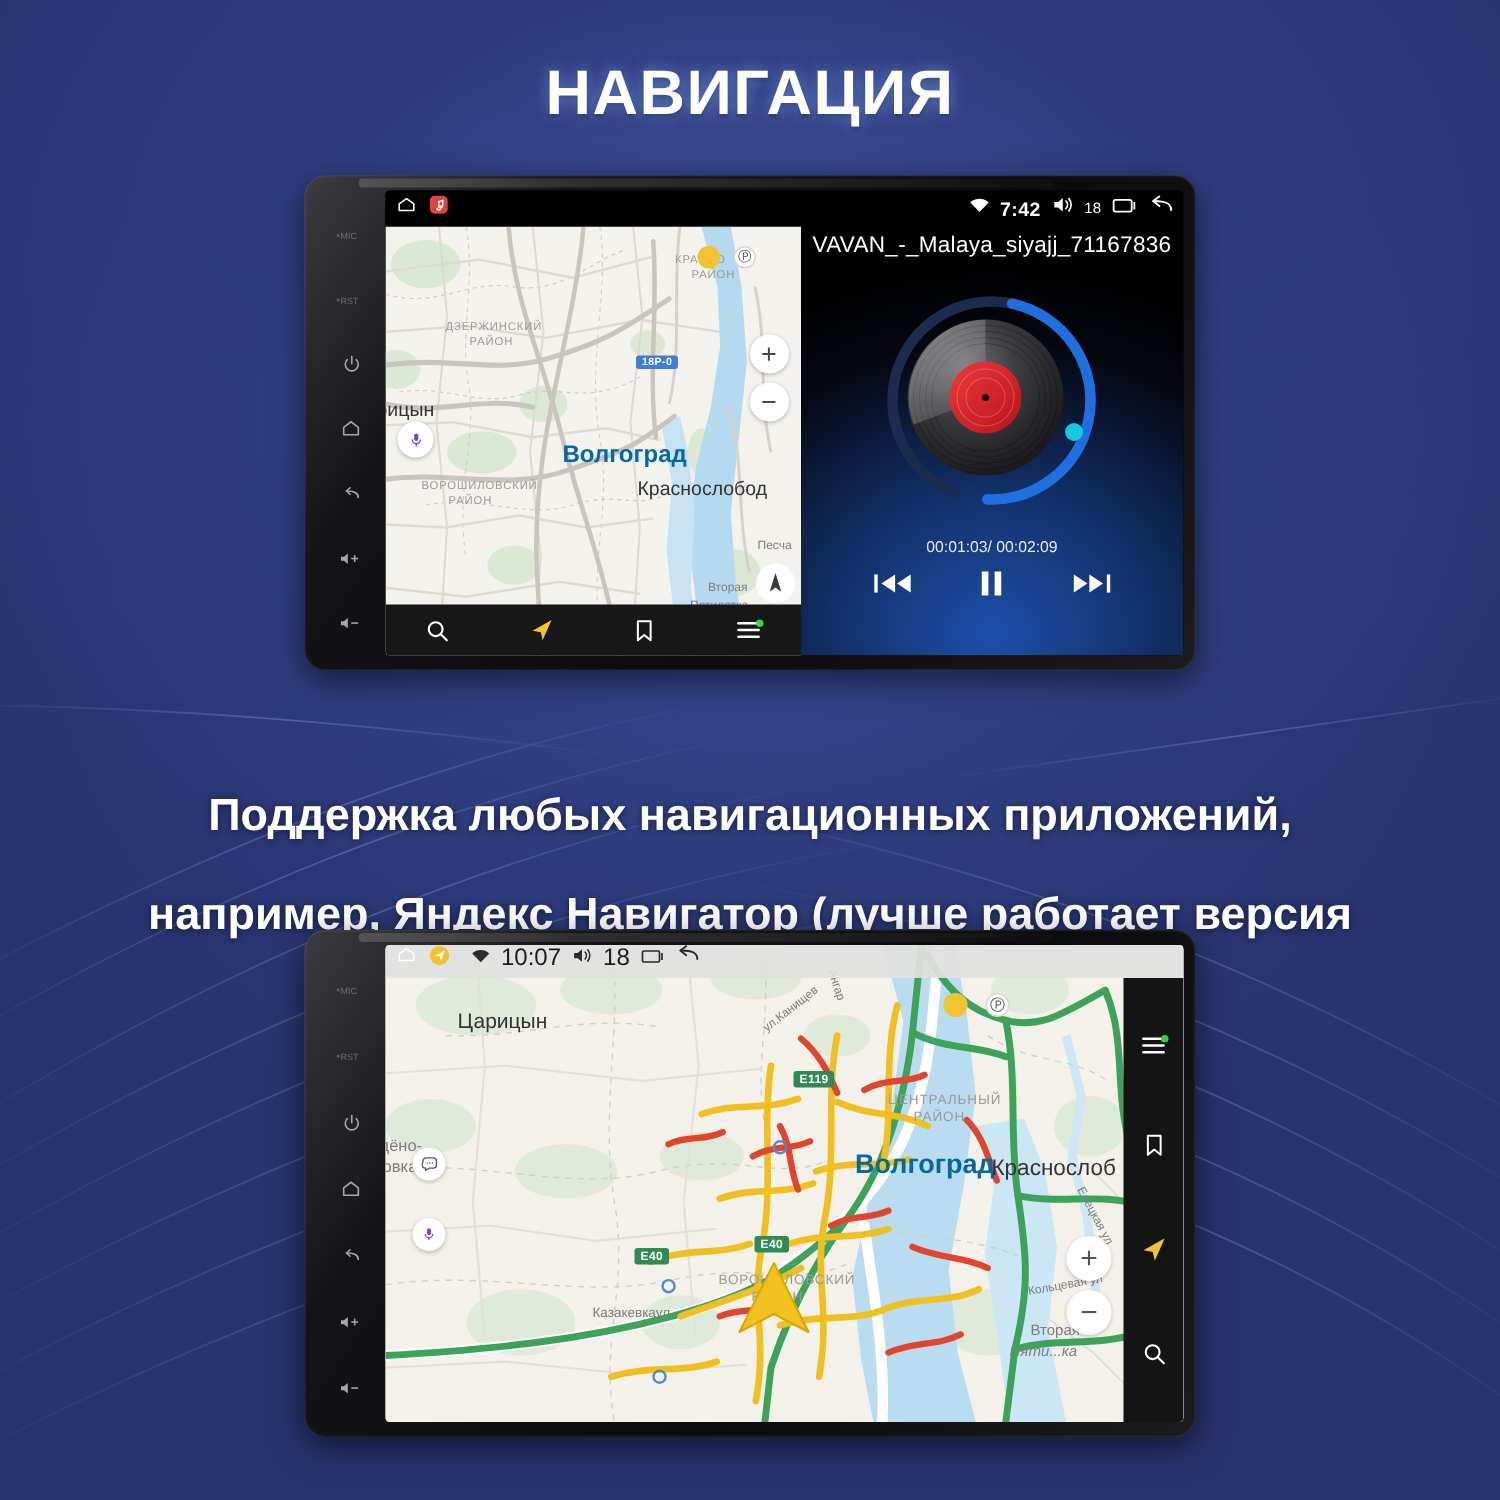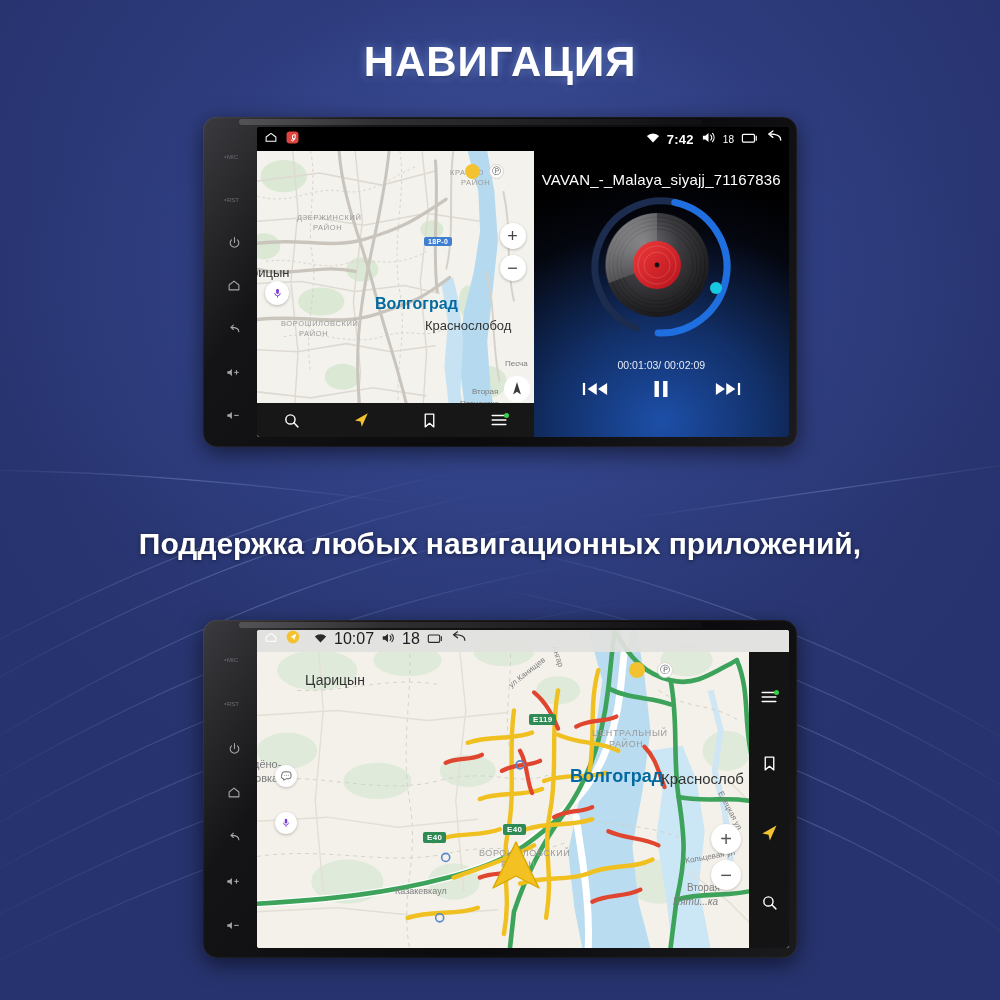--- a/index.html
+++ b/index.html
@@ -123,21 +123,21 @@
     position:absolute; left:0; right:0; bottom:0; height:34px;
     background:#171717; display:flex; align-items:center;
     justify-content:space-around; z-index:7;
   }
   .bottombar .bi{ position:relative; display:flex; align-items:center; justify-content:center; }
   .greendot{ position:absolute; right:-1px; top:0px; width:5px; height:5px;
     border-radius:50%; background:#3ad14a; }
 
   
   .track-title{
-    position:absolute; top:44px; left:0; width:100%;
+    position:absolute; top:28px; left:0; width:100%;
     text-align:center; color:#fff; font-size:15px; letter-spacing:.2px;
   }
   .disc-wrap{ position:absolute; left:50%; top:60px; transform:translateX(-50%); width:160px; height:160px; }
   .timelabel{
     position:absolute; left:0; width:100%; top:232px; text-align:center;
     color:#e6ecf7; font-size:10.5px;
   }
   .mediabtns{
     position:absolute; left:0; width:100%; top:252px;
     display:flex; align-items:center; justify-content:space-around; padding:0 26px;
@@ -478,20 +478,21 @@
               <rect x="26.4" y="3" width="2.6" height="14"></rect>
             </svg>
         </span>
       </div>
     </div>
   </div>
 </div>
 
 <div id="paragraph">
   <div>Поддержка любых навигационных приложений,</div>
+  <div>например, Яндекс Навигатор (лучше работает версия</div>
 </div>
 
 <div class="unit" id="unit2">
 
   <div class="bezel">
     <div class="hwbtn">
       <svg width="20" height="8" viewBox="0 0 20 8">
           <text x="3" y="6.4" font-size="6" fill="#6d6d72" font-family="Liberation Sans, sans-serif">MIC</text>
           <circle cx="1.4" cy="4" r="1" fill="#5d5d62"></circle>
         </svg>
@@ -635,21 +636,21 @@
 
       <div class="mlabel town" style="left:48px; top:42px; font-size:14px;">Царицын</div>
       <div class="mlabel small" style="left:-4px; top:128px; font-size:11px;">дёно-</div>
       <div class="mlabel small" style="left:-8px; top:142px; font-size:11px;">новка</div>
       <div class="mlabel district" style="left:222px; top:218px; font-size:9px;">ВОРОШИЛОВСКИЙ</div>
       <div class="mlabel district" style="left:244px; top:229px; font-size:9px;">РАЙОН</div>
       <div class="mlabel district" style="left:335px; top:98px; font-size:9px;">ЦЕНТРАЛЬНЫЙ</div>
       <div class="mlabel district" style="left:352px; top:109px; font-size:9px;">РАЙОН</div>
       <div class="mlabel city" style="left:313px; top:136px; font-size:18px;">Волгоград</div>
       <div class="mlabel town" style="left:404px; top:140px; font-size:15px;">Краснослоб</div>
-      <div class="mlabel small" style="left:138px; top:240px; font-size:9px;margin-top:16px;">Казакевкаул</div>
+      <div class="mlabel small" style="left:138px; top:240px; font-size:9px;">Казакевкаул</div>
       <div class="mlabel small" style="left:428px; top:222px; font-size:8px; transform:rotate(-10deg);">Кольцевая ул</div>
       <div class="mlabel small" style="left:430px; top:252px; font-size:10px;">Вторая</div>
       <div class="mlabel small" style="left:416px; top:266px; font-size:10px;font-style:italic;">Пяти...ка</div>
       <div class="mlabel small" style="left:452px; top:176px; font-size:8px; transform:rotate(62deg);">Елецкая ул</div>
       <div class="mlabel small" style="left:248px; top:38px; font-size:8px; transform:rotate(-38deg);">ул.Канищев</div>
       <div class="mlabel small" style="left:290px; top:22px; font-size:8px; transform:rotate(72deg);">Ангар</div>
 
       <div class="roadbadge green" style="left:166px; top:202px; font-size:8px;">E40</div>
       <div class="roadbadge green" style="left:272px; top:84px; font-size:8px;">E119</div>
       <div class="roadbadge green" style="left:246px; top:194px; font-size:8px;">E40</div>

